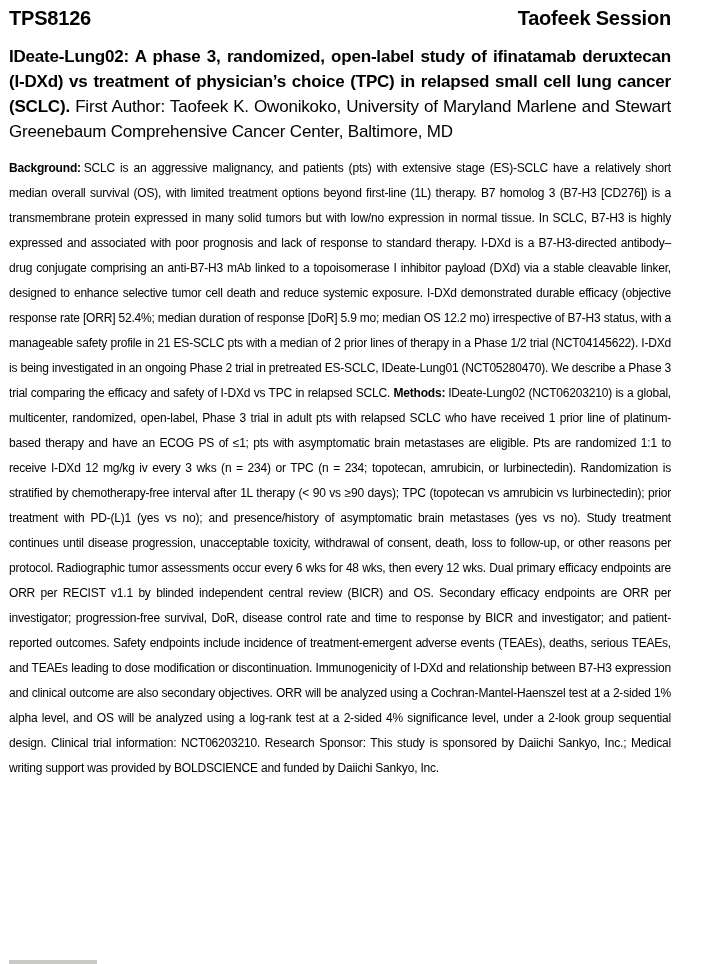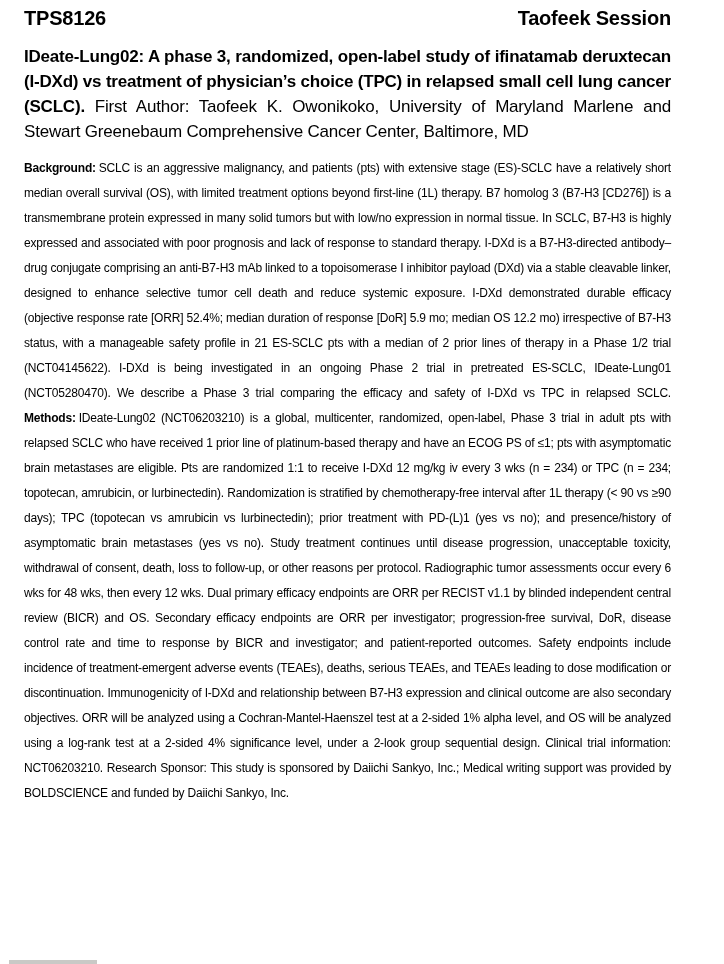--- a/index.html
+++ b/index.html
@@ -9,21 +9,21 @@
   }
   .page {
     position: relative;
     width: 680px;
     height: 964px;
     background: #ffffff;
     color: #000000;
     font-family: "Liberation Sans", sans-serif;
     letter-spacing: -0.2px;
     box-sizing: border-box;
-    padding: 6px 9px 0 24px;
+    padding: 6px 9px 0 9px;
     overflow: hidden;
   }
   .header-row {
     display: flex;
     justify-content: space-between;
     align-items: baseline;
     font-size: 20px;
     font-weight: bold;
     line-height: 24px;
     margin-bottom: 14px;

